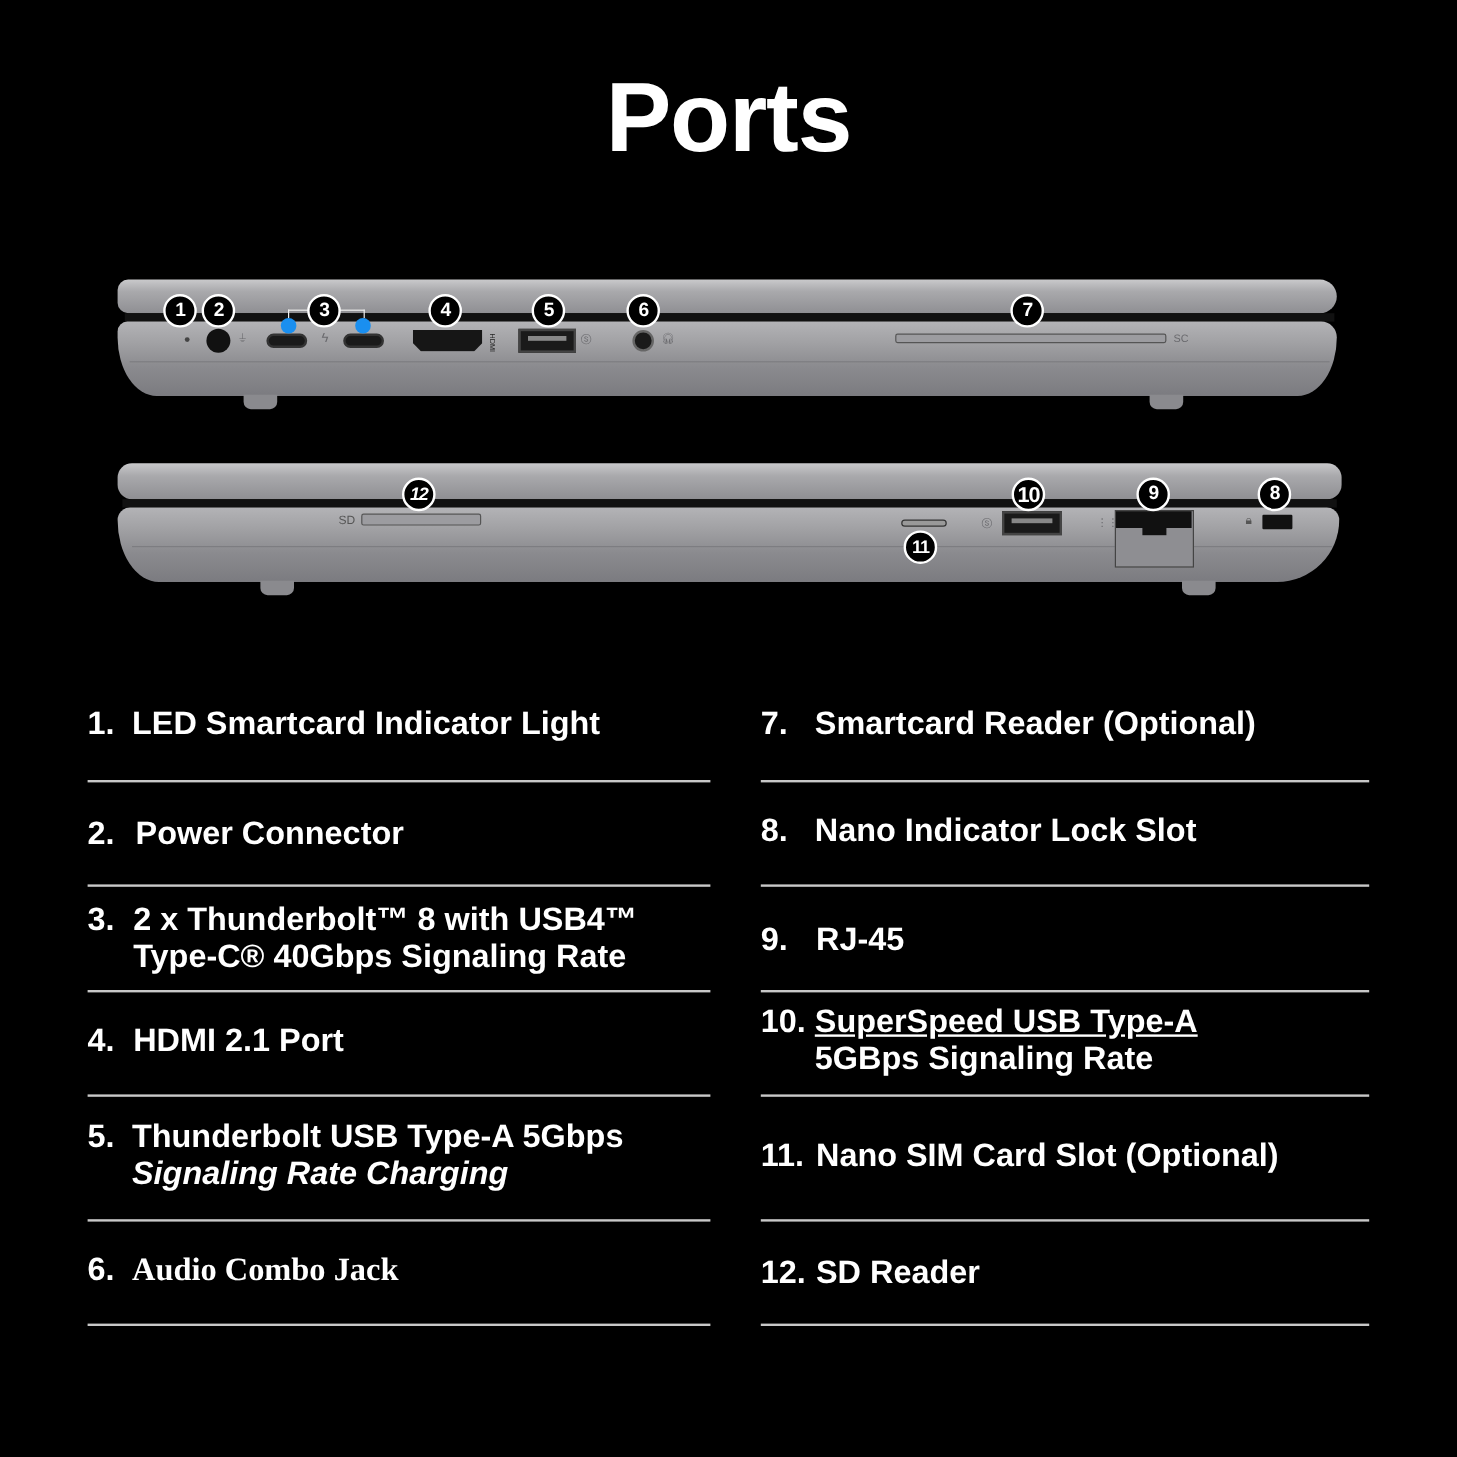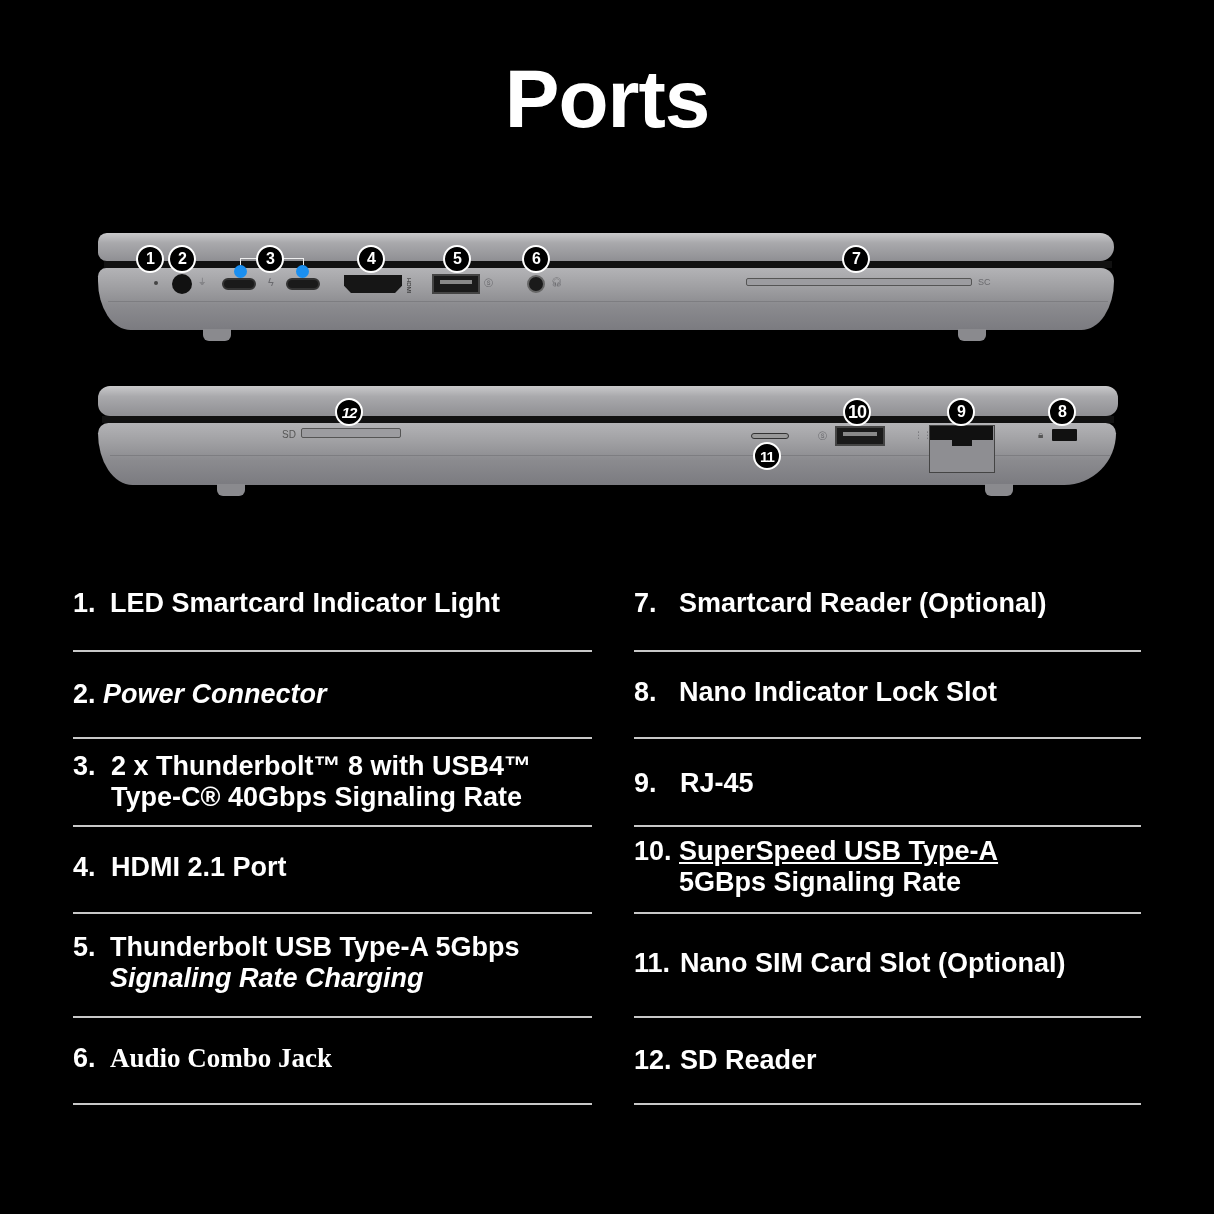--- a/index.html
+++ b/index.html
@@ -98,21 +98,21 @@
 
 <div>
   <div class="item" style="left:73px;top:588px;">
     <span class="num">1.</span>
     <span class="txt" style="left:37px;">LED Smartcard Indicator Light</span>
   </div>
   <div class="rule" style="left:73px;top:650px;width:519px;"></div>
 
   <div class="item" style="left:73px;top:679px;">
     <span class="num">2.</span>
-    <span class="txt" style="left:30px;font-style:italic;">Power Connector</span>
+    <span class="txt" style="left:40px;">Power Connector</span>
   </div>
   <div class="rule" style="left:73px;top:737px;width:519px;"></div>
 
   <div class="item" style="left:73px;top:751px;">
     <span class="num">3.</span>
     <span class="txt" style="left:38px;">2 x Thunderbolt™ 8 with USB4™</span>
     <span class="txt" style="left:38px;top:31px;">Type-C® 40Gbps Signaling Rate</span>
   </div>
   <div class="rule" style="left:73px;top:825px;width:519px;"></div>
 

